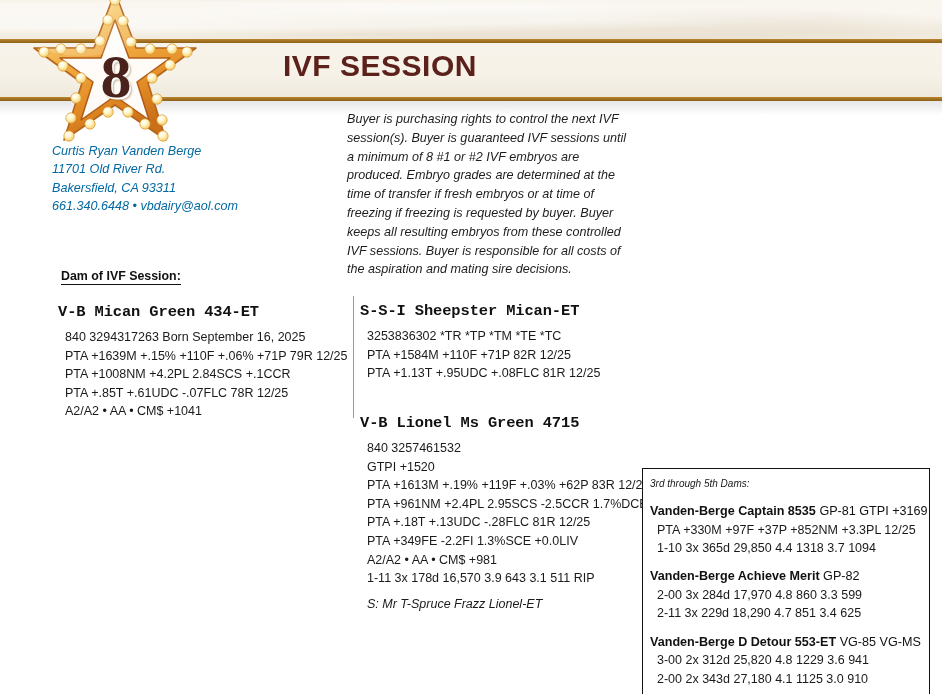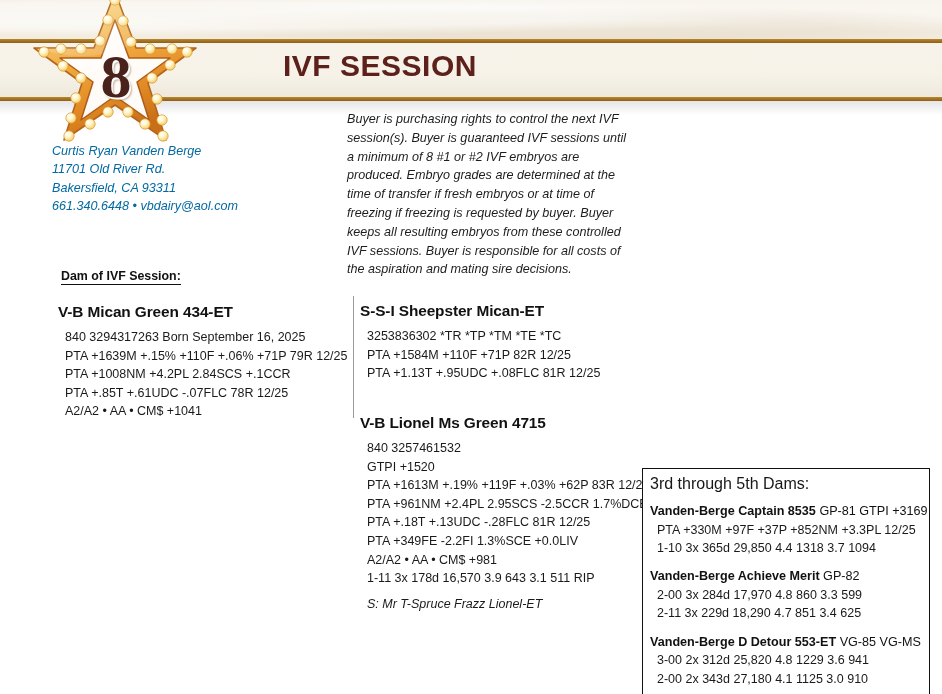--- a/index.html
+++ b/index.html
@@ -132,20 +132,21 @@
     padding-bottom: 1px;
     margin-left: 8px;
   }
   .animal-block { position: absolute; }
   .animal-name {
     font-size: 15.4px;
     font-weight: bold;
     color: #111;
     letter-spacing: -0.1px;
     white-space: nowrap;
+    font-family: Liberation Mono, monospace;
   }
   .animal-lines {
     margin-top: 7px;
     padding-left: 7px;
   }
   .animal-lines div {
     font-size: 12.5px;
     line-height: 18.6px;
     white-space: nowrap;
     color: #1a1a1a;
@@ -170,21 +171,22 @@
   .dams-box {
     position: absolute;
     left: 642px; top: 468px;
     width: 288px;
     box-sizing: border-box;
     border: 1.8px solid #111;
     background: #fff;
     padding: 6px 7px 7px 7px;
   }
   .dams-title {
-    font-size: 16px;
+    font-style: italic;
+    font-size: 10px;
     line-height: 17px;
     color: #171717;
     margin-bottom: 0px;
   }
   .dam-entry-name {
     font-size: 12.6px;
     line-height: 18.6px;
     font-weight: bold;
     color: #111;
     white-space: nowrap;

